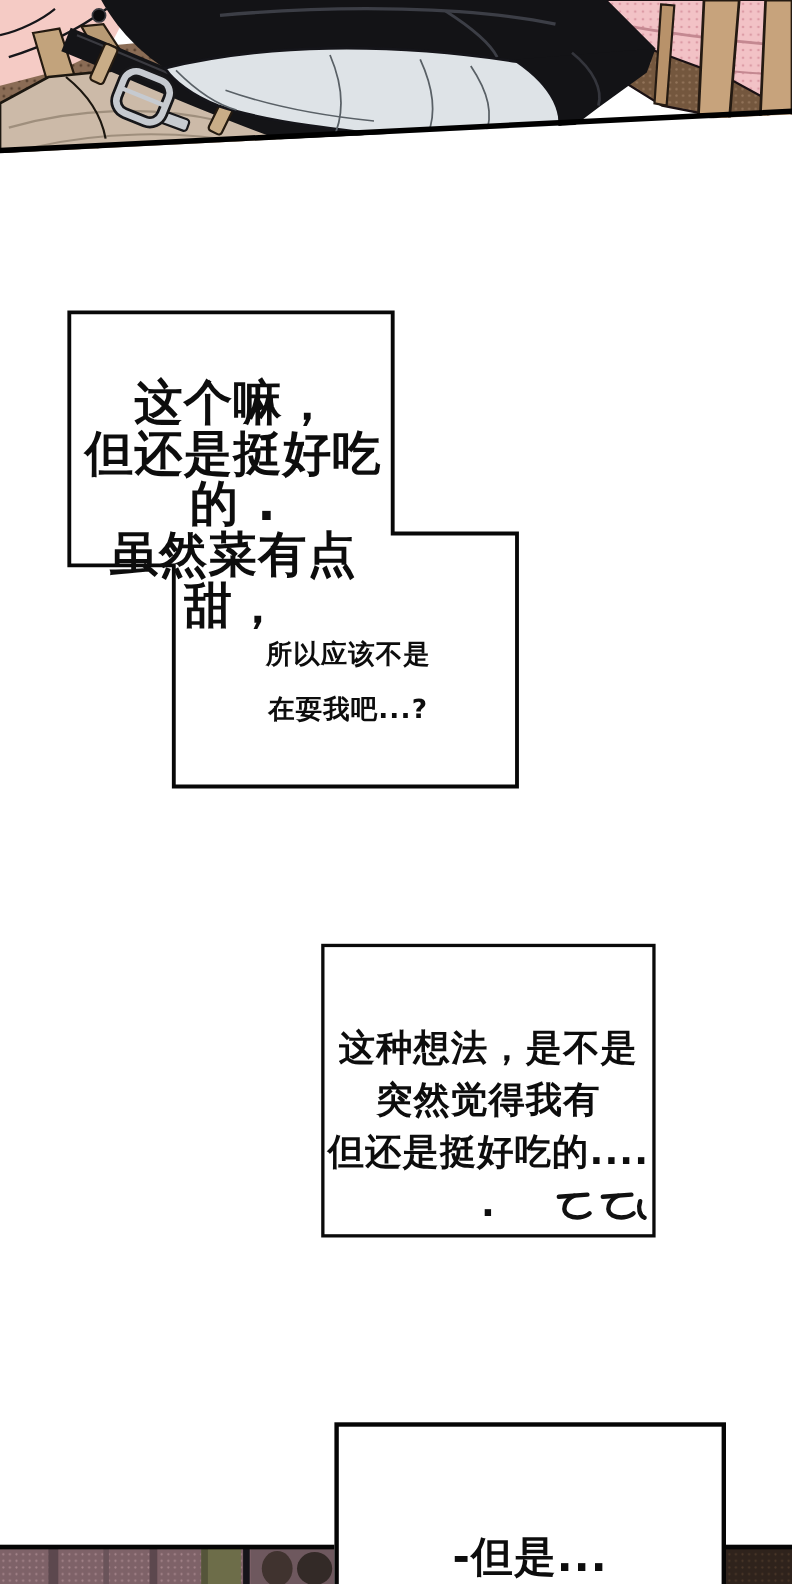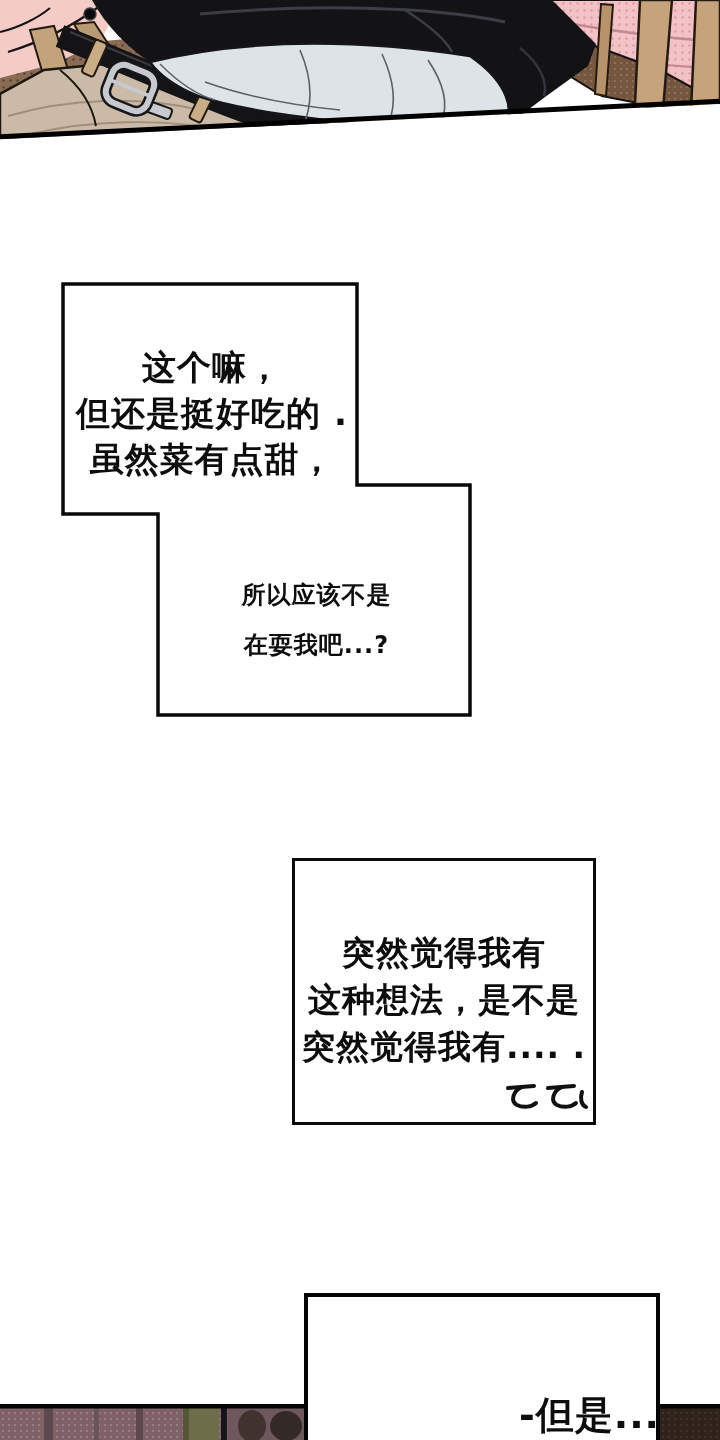--- a/index.html
+++ b/index.html
@@ -5,24 +5,24 @@
   html,body{margin:0;padding:0;background:#ffffff;}
   .canvas{
     position:relative;width:720px;height:1440px;overflow:hidden;
     background:#ffffff;font-family:"DejaVu Sans",sans-serif;
   }
   .abs{position:absolute;}
   .bubble-text{
     position:absolute;text-align:center;color:#0d0d0d;font-weight:700;
     font-family:"DejaVu Sans",sans-serif;
   }
-  .bt-a1{left:63px;top:344px;width:298px;font-size:34px;line-height:46px;letter-spacing:1px;text-align:center;}
+  .bt-a1{left:63px;top:344px;width:298px;font-size:44px;line-height:46px;letter-spacing:1px;text-align:center;}
   .bt-a2{left:158px;top:570px;width:317px;font-size:24px;line-height:50px;letter-spacing:1px;}
   .bt-b {left:292px;top:929px;width:304px;font-size:33px;line-height:47px;letter-spacing:1px;}
-  .bt-c {left:304px;top:1392px;width:356px;font-size:38px;line-height:46px;letter-spacing:1px;text-align:right;}
+  .bt-c {left:304px;top:1392px;width:356px;font-size:38px;line-height:46px;letter-spacing:1px;}
   .box-b{
     left:292px;top:858px;width:304px;height:267px;
     background:#ffffff;border:3px solid #0a0a0a;box-sizing:border-box;
   }
   .box-c{
     left:304px;top:1293px;width:356px;height:170px;
     background:#ffffff;border:4px solid #050505;box-sizing:border-box;
   }
   svg{display:block;}
 </style>
@@ -143,23 +143,23 @@
     <div>但还是挺好吃的 .</div>
     <div>虽然菜有点甜，</div>
   </div>
   <div class="bubble-text bt-a2">
     <div>所以应该不是</div>
     <div>在耍我吧...?</div>
   </div>
 
   <div class="abs box-b"></div>
   <div class="bubble-text bt-b">
+    <div>这种想法，是不是</div>
     <div>突然觉得我有</div>
-    <div>这种想法，是不是</div>
-    <div>突然觉得我有.... .</div>
+    <div>但还是挺好吃的.... .</div>
   </div>
   <svg class="abs" style="left:503px;top:1080px;" width="86" height="34" viewBox="0 0 86 34">
     <g fill="none" stroke="#111111" stroke-width="4" stroke-linecap="round">
       <path d="M5,8 L31,6"></path>
       <path d="M19,7 C10,11 7,21 14,25 C20,28 29,27 33,23"></path>
       <path d="M45,8 L71,6"></path>
       <path d="M59,7 C50,11 47,21 54,25 C60,28 69,27 73,23"></path>
       <path d="M79,12 C77,18 78,25 83,27"></path>
     </g>
   </svg>

